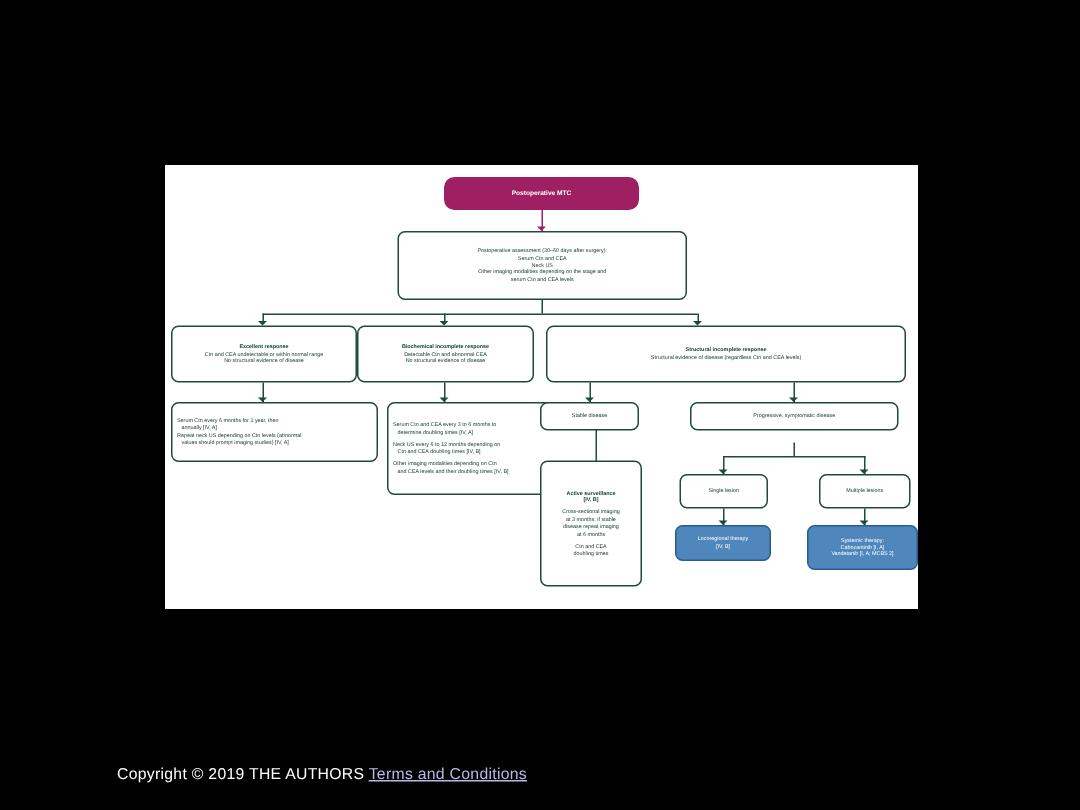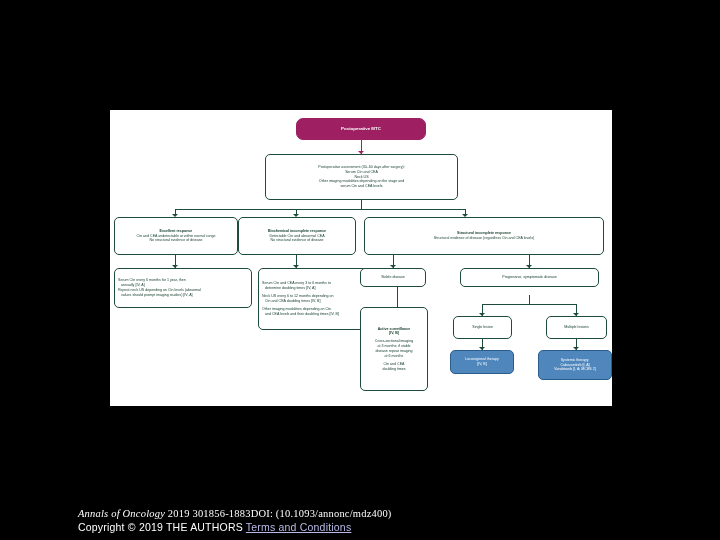--- a/index.html
+++ b/index.html
@@ -251,17 +251,16 @@
 
     <div class="node blue" style="left:428px; top:240px; width:74px; height:30px;">
       <span class="ln">Systemic therapy:</span>
       <span class="ln">Cabozantinib [I, A]</span>
       <span class="ln">Vandetanib [I, A; MCBS 2]</span>
     </div>
 
   </div>
 
   <div id="footer">
-    <div class="foot-line1"><span>Annals of Oncology</span><span class="roman"> 2019 301856-1883DOI: (10.1093/annonc/mdz400)</span></div>
     <div class="foot-line2"><span>Copyright © 2019 THE AUTHORS </span><a class="foot-link" href="#">Terms and Conditions</a></div>
   </div>
 
 </div>
 
 </body></html>

